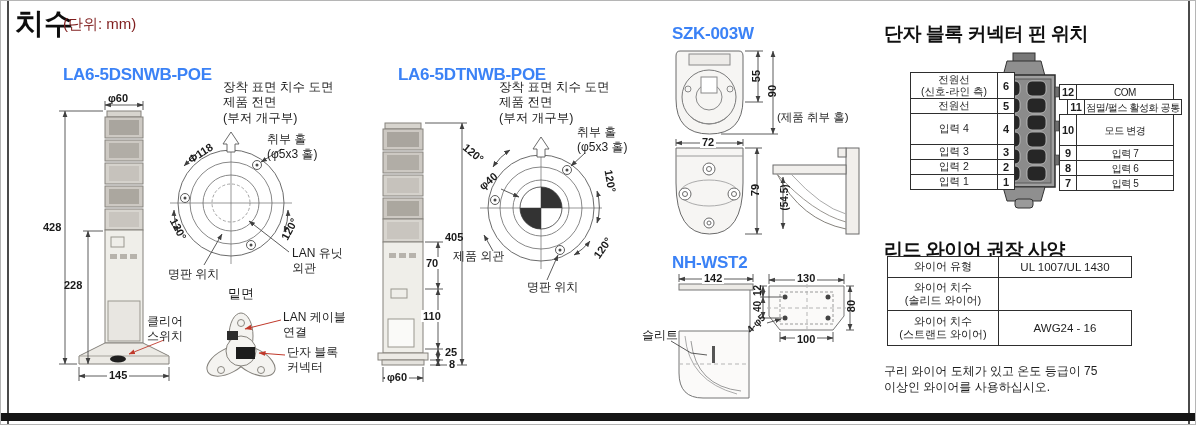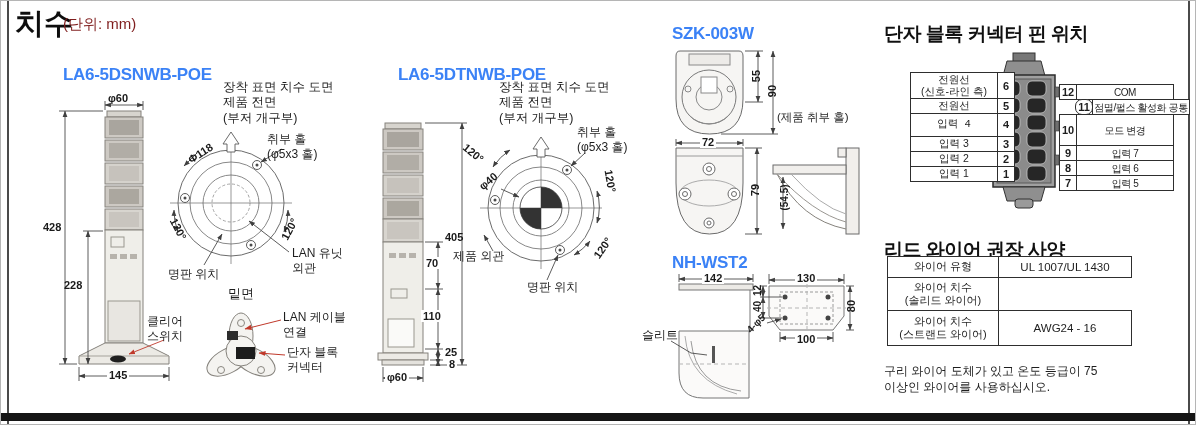--- a/index.html
+++ b/index.html
@@ -371,21 +371,21 @@
   <div class="ptable" style="left:886px;top:72px;padding-left:23px;">
     <div class="prow" style="height:27px;">
       <div class="pcell pl">전원선
 (신호-라인 측)</div>
       <div class="pcell pn">6</div>
     </div>
     <div class="prow" style="height:16px;">
       <div class="pcell pl">전원선</div>
       <div class="pcell pn">5</div>
     </div>
-    <div class="prow" style="height:24px;font-family:Liberation Mono, monospace;">
+    <div class="prow" style="height:32px;">
       <div class="pcell pl">입력 4</div>
       <div class="pcell pn">4</div>
     </div>
     <div class="prow" style="height:16px;">
       <div class="pcell pl">입력 3</div>
       <div class="pcell pn">3</div>
     </div>
     <div class="prow" style="height:16px;">
       <div class="pcell pl">입력 2</div>
       <div class="pcell pn">2</div>
@@ -395,21 +395,21 @@
       <div class="pcell pn">1</div>
     </div>
   </div>
 
   <div class="ptable rp" style="left:1058px;top:84px;">
     <div class="prow" style="height:16px;">
       <div class="pcell pn" style="margin-left:0;">12</div>
       <div class="pcell pl">COM</div>
     </div>
     <div class="prow" style="height:16px;">
-      <div class="pcell pn" style="margin-left:16px;border-radius:7px;">11</div>
+      <div class="pcell pn" style="margin-left:8px;">11</div>
       <div class="pcell pl">점멸/펄스 활성화 공통</div>
     </div>
     <div class="prow" style="height:32px;">
       <div class="pcell pn" style="margin-left:0;">10</div>
       <div class="pcell pl">모드 변경</div>
     </div>
     <div class="prow" style="height:16px;">
       <div class="pcell pn" style="margin-left:0;">9</div>
       <div class="pcell pl">입력 7</div>
     </div>

